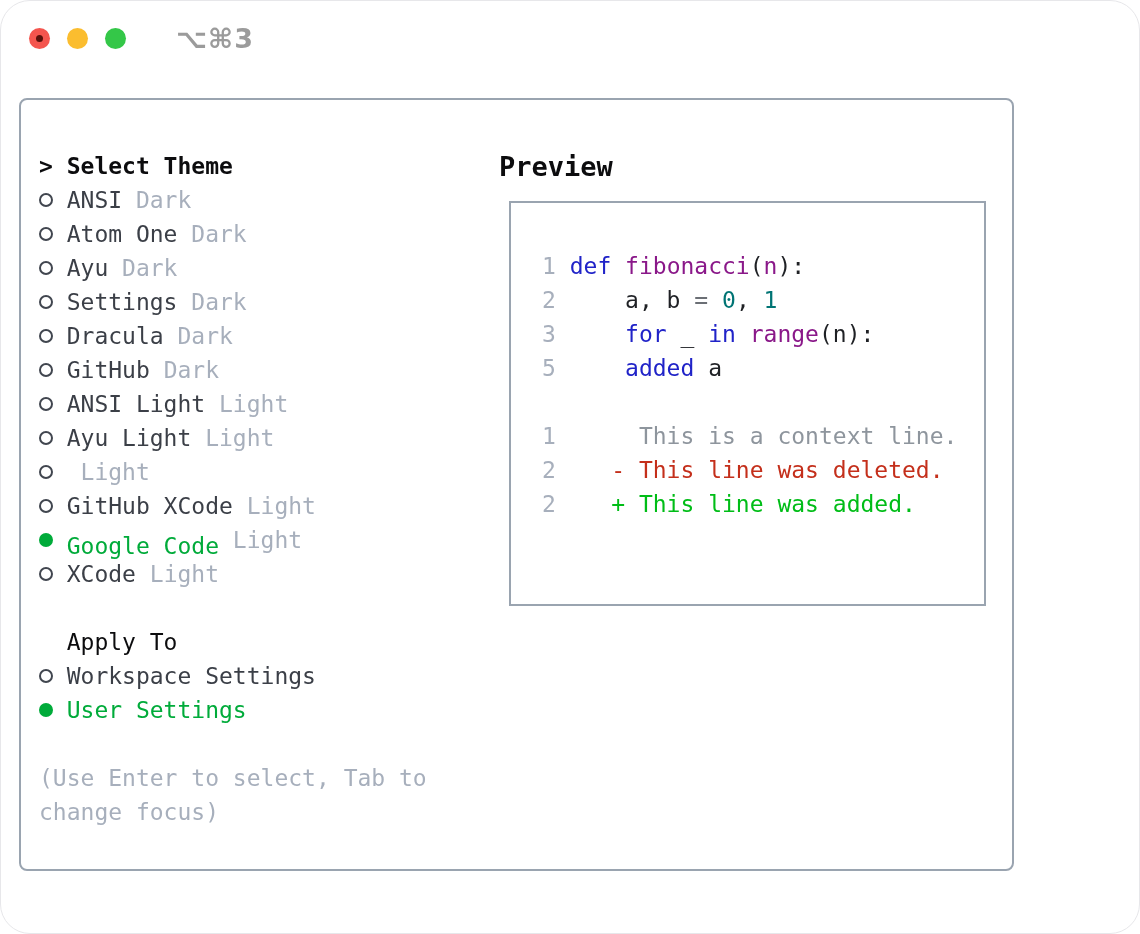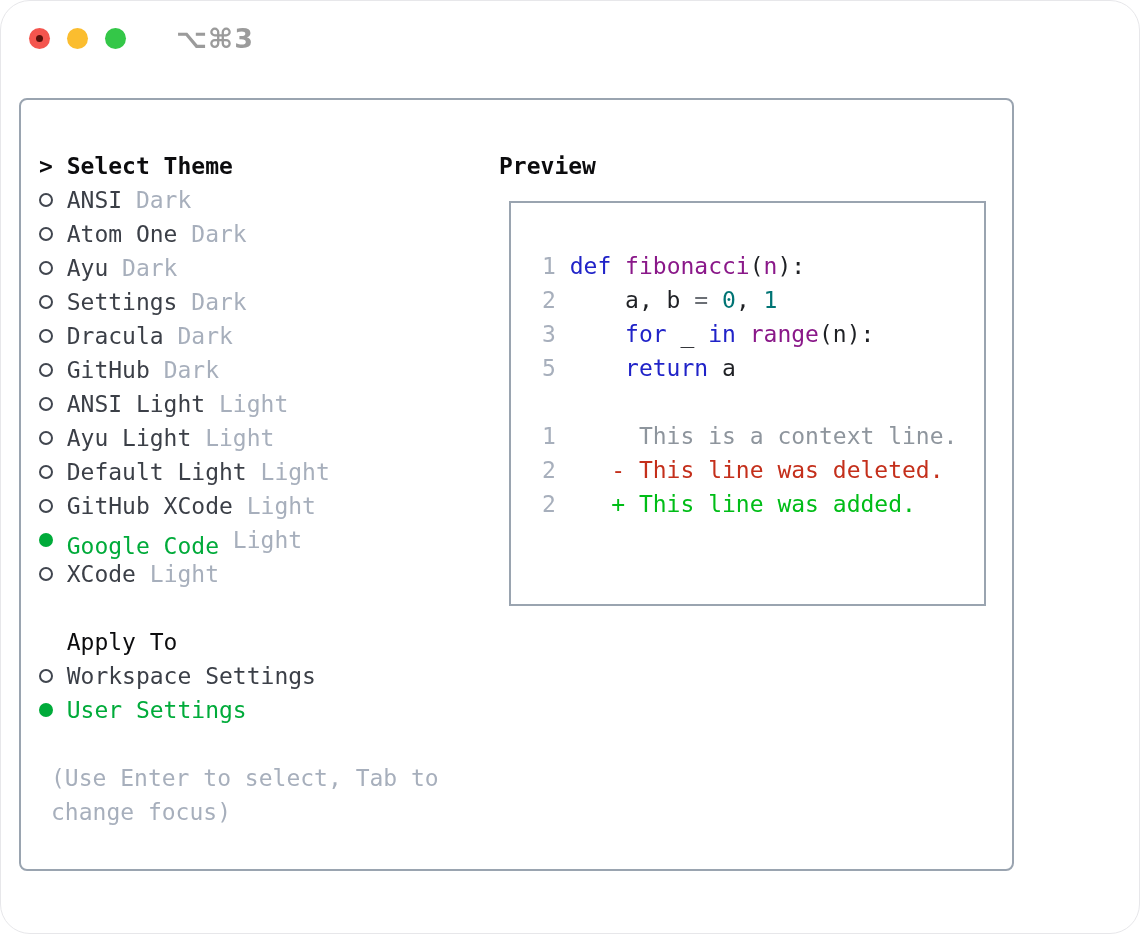--- a/index.html
+++ b/index.html
@@ -34,24 +34,24 @@
   .marker{display:inline-flex;width:2ch;align-items:center;flex:none;}
   .cursor{font-weight:bold;color:var(--header-text);}
   .hdr{font-weight:bold;color:var(--header-text);}
   .plain-hdr{color:var(--header-text);}
   .radio{width:14px;height:14px;border:2px solid #41464f;border-radius:50%;box-sizing:border-box;flex:none;}
   .radio.on{background:var(--accent-green);border-color:var(--accent-green);}
   .theme-name.sel{color:var(--accent-green);margin-top:12px;}
   .opt-label.sel{color:var(--accent-green);}
   .variant{color:var(--muted-text);margin-left:1ch;}
   .spacer{height:34px;}
-  .hint{color:var(--muted-text);margin-left:12px;}
+  .hint{color:var(--muted-text);}
   
   .preview-title{position:absolute;left:478px;top:49px;height:34px;display:flex;align-items:center;
-    font-size:23px;font-weight:bold;color:var(--header-text);}
+    font-size:27px;font-weight:bold;color:var(--header-text);}
   .preview-box{position:absolute;left:488px;top:101px;width:477px;height:405px;
     border:2px solid var(--panel-border);box-sizing:border-box;background:#fff;
     padding:46px 0 0 18px;overflow:hidden;}
   .cl{height:34px;line-height:34px;white-space:pre;font-size:23px;margin-left:13px;}
   .ln{display:inline-block;width:2ch;color:var(--line-number);}
   .seg-k{color:var(--syntax-keyword);}
   .seg-f{color:var(--syntax-function);}
   .seg-n{color:var(--syntax-number);}
   .seg-o{color:var(--syntax-operator);}
   .seg-p{color:var(--syntax-plain);}
@@ -81,21 +81,21 @@
 
       <div id="theme-list">
           <div class="row theme-row"><span class="marker"><span class="radio"></span></span><span class="theme-name">ANSI</span><span class="variant">Dark</span></div>
           <div class="row theme-row"><span class="marker"><span class="radio"></span></span><span class="theme-name">Atom One</span><span class="variant">Dark</span></div>
           <div class="row theme-row"><span class="marker"><span class="radio"></span></span><span class="theme-name">Ayu</span><span class="variant">Dark</span></div>
           <div class="row theme-row"><span class="marker"><span class="radio"></span></span><span class="theme-name">Settings</span><span class="variant">Dark</span></div>
           <div class="row theme-row"><span class="marker"><span class="radio"></span></span><span class="theme-name">Dracula</span><span class="variant">Dark</span></div>
           <div class="row theme-row"><span class="marker"><span class="radio"></span></span><span class="theme-name">GitHub</span><span class="variant">Dark</span></div>
           <div class="row theme-row"><span class="marker"><span class="radio"></span></span><span class="theme-name">ANSI Light</span><span class="variant">Light</span></div>
           <div class="row theme-row"><span class="marker"><span class="radio"></span></span><span class="theme-name">Ayu Light</span><span class="variant">Light</span></div>
-          <div class="row theme-row"><span class="marker"><span class="radio"></span></span><span class="theme-name">Default Light</span><span class="variant">Light</span></div>
+          <div class="row theme-row"><span class="marker"><span class="radio"></span></span><span class="variant">Light</span></div>
           <div class="row theme-row"><span class="marker"><span class="radio"></span></span><span class="theme-name">GitHub XCode</span><span class="variant">Light</span></div>
           <div class="row theme-row"><span class="marker"><span class="radio on"></span></span><span class="theme-name sel">Google Code</span><span class="variant">Light</span></div>
           <div class="row theme-row"><span class="marker"><span class="radio"></span></span><span class="theme-name">XCode</span><span class="variant">Light</span></div>
         </div>
 
       <div class="spacer"></div>
 
       <div class="row">
         <span class="marker"></span>
         <span class="plain-hdr">Apply To</span>
@@ -114,21 +114,21 @@
         </div>
     </div>
 
     <div class="preview-title">Preview</div>
 
     <div class="preview-box">
       <div id="code">
           <div class="cl"><span class="ln">1</span><span class="seg-k">def</span><span class="seg-p"> </span><span class="seg-f">fibonacci</span><span class="seg-p">(</span><span class="seg-f">n</span><span class="seg-p">):</span></div>
           <div class="cl"><span class="ln">2</span><span class="seg-p">    a, b </span><span class="seg-o">=</span><span class="seg-p"> </span><span class="seg-n">0</span><span class="seg-p">, </span><span class="seg-n">1</span></div>
           <div class="cl"><span class="ln">3</span><span class="seg-p">    </span><span class="seg-k">for</span><span class="seg-p"> _ </span><span class="seg-k">in</span><span class="seg-p"> </span><span class="seg-f">range</span><span class="seg-p">(n):</span></div>
-          <div class="cl"><span class="ln">5</span><span class="seg-p">    </span><span class="seg-k">return</span><span class="seg-p"> a</span></div>
+          <div class="cl"><span class="ln">5</span><span class="seg-p">    </span><span class="seg-k">added</span><span class="seg-p"> a</span></div>
           <div class="cl"><span class="ln"></span></div>
           <div class="cl"><span class="ln">1</span><span class="seg-c">     This is a context line.</span></div>
           <div class="cl"><span class="ln">2</span><span class="seg-d">   - This line was deleted.</span></div>
           <div class="cl"><span class="ln">2</span><span class="seg-a">   + This line was added.</span></div>
         </div>
     </div>
 
   </div>
 </div>
 

